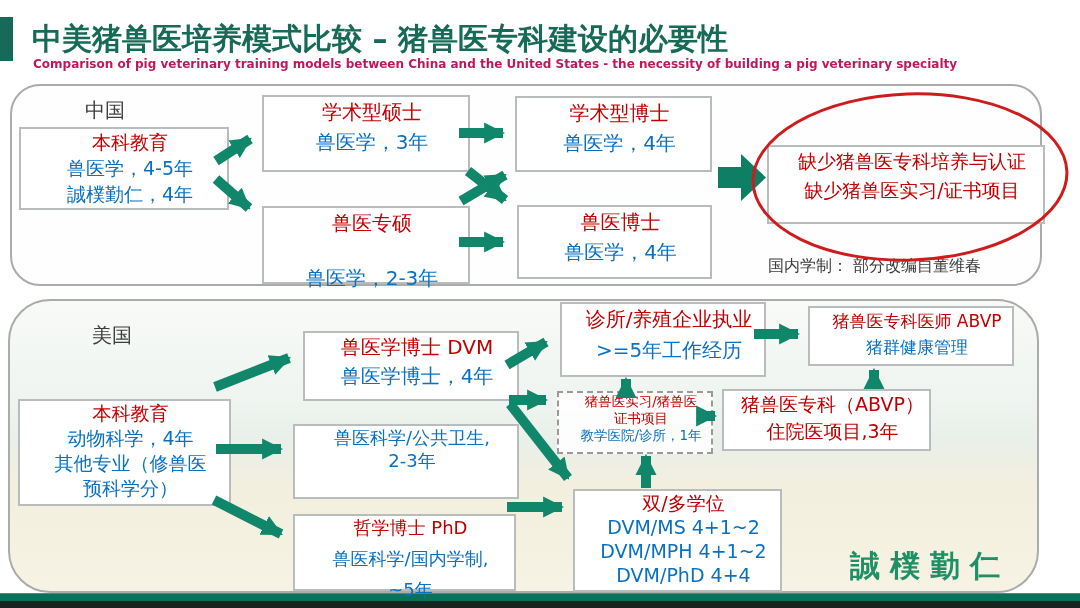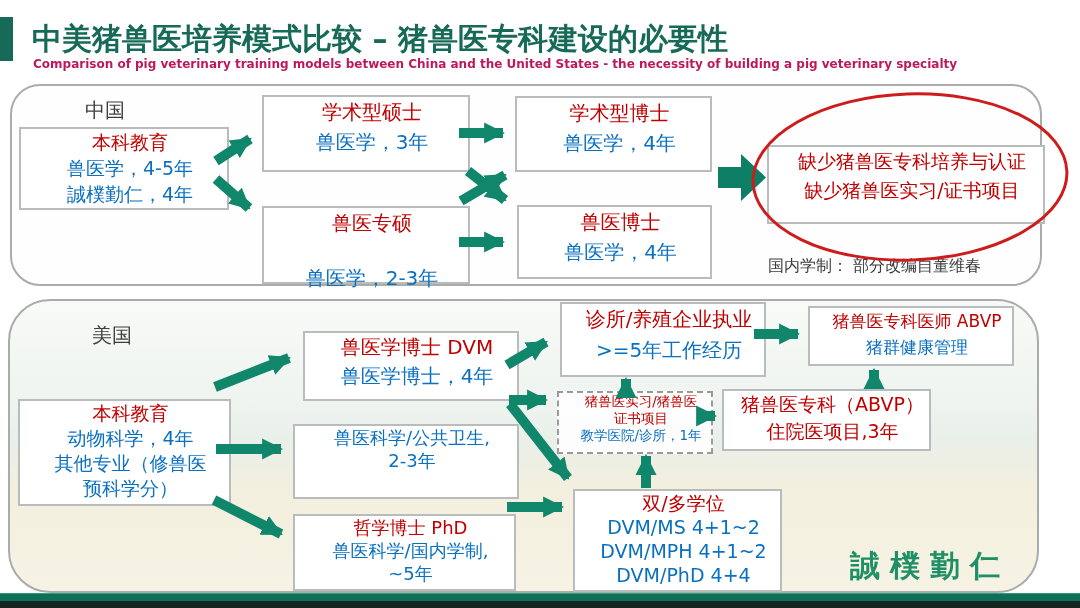--- a/index.html
+++ b/index.html
@@ -93,21 +93,21 @@
   <div class="fbox" style="left:303px;top:331px;width:200px;height:66px;font-size:20px;line-height:29px;">
     <div class="t-red">兽医学博士 DVM</div>
     <div class="t-blue">兽医学博士，4年</div>
   </div>
 
   <div class="fbox" style="left:293px;top:424px;width:210px;height:71px;font-size:18px;line-height:23px;">
     <div class="t-blue">兽医科学/公共卫生,</div>
     <div class="t-blue">2-3年</div>
   </div>
 
-  <div class="fbox" style="left:293px;top:514px;width:207px;height:73px;font-size:18px;line-height:23px;">
+  <div class="fbox" style="left:293px;top:514px;width:207px;height:73px;font-size:18px;line-height:23px;gap:8px;">
     <div class="t-red">哲学博士 PhD</div>
     <div class="t-blue">兽医科学/国内学制,</div>
     <div class="t-blue">~5年</div>
   </div>
 
   <div class="fbox" style="left:560px;top:302px;width:190px;height:71px;font-size:20px;line-height:31px;">
     <div class="t-red">诊所/养殖企业执业</div>
     <div class="t-blue">&gt;=5年工作经历</div>
   </div>
 

